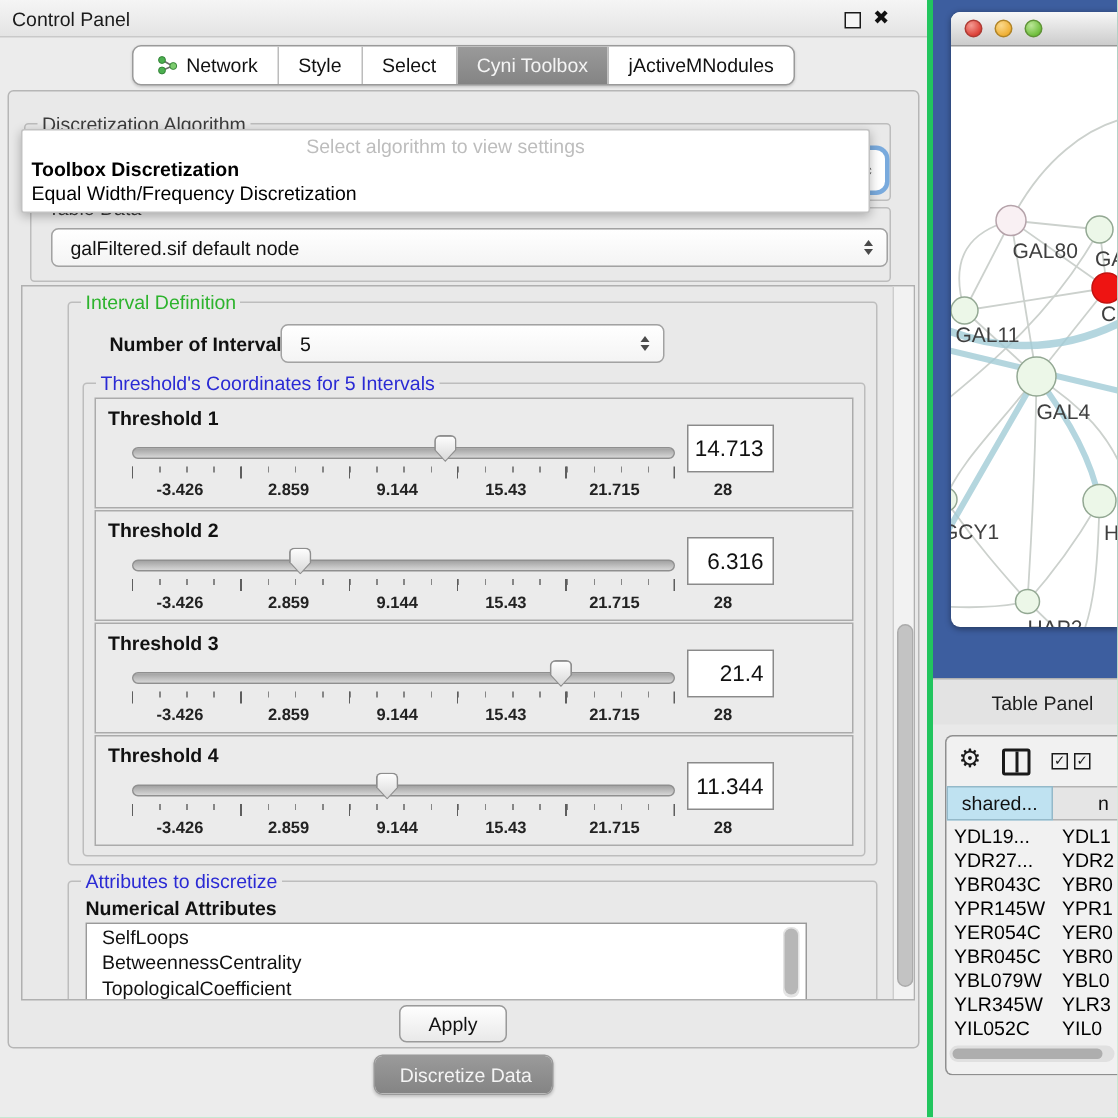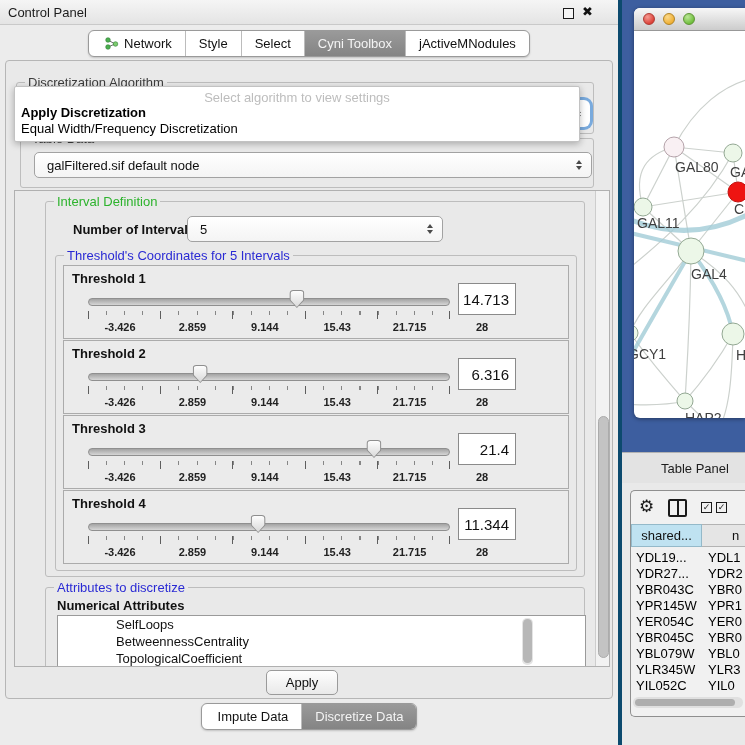--- a/index.html
+++ b/index.html
@@ -1,17 +1,17 @@
 <!DOCTYPE html>
 <html><head>
 <meta charset="utf-8">
 <style>
   html,body{margin:0;padding:0;}
   body{font-family:"Liberation Sans","DejaVu Sans",sans-serif;}
-  #app{position:relative;width:745px;height:745px;background:#0c4a6e;overflow:hidden;}
+  #app{position:relative;width:745px;height:745px;background:#22c55e;overflow:hidden;}
 
   
   #cp{position:absolute;left:0;top:0;width:618px;height:745px;background:#ececec;}
   #cp-titlebar{position:absolute;left:0;top:0;width:618px;height:24px;background:linear-gradient(#f5f5f5,#e4e4e4);border-bottom:1px solid #c9c9c9;}
   #cp-title{position:absolute;left:8px;top:5px;font-size:13px;color:#1b1b1b;}
   #float-btn{position:absolute;left:563px;top:8px;width:9px;height:9px;border:1.5px solid #1a1a1a;background:#f5f5f5;}
   #close-btn{position:absolute;left:582px;top:4px;font-size:13px;font-weight:bold;color:#111;}
 
   .segwrap{position:absolute;left:0;width:618px;display:flex;justify-content:center;}
   .segctl{display:inline-flex;border:1px solid #9a9a9a;border-radius:6px;overflow:hidden;background:#fff;box-shadow:0 1px 2px rgba(0,0,0,.18);}
@@ -52,21 +52,21 @@
   .tslider{position:absolute;left:24px;top:24px;width:362px;height:46px;}
   .track{position:absolute;left:0;right:0;top:8px;height:6px;border:1px solid #8f8f8f;border-radius:5px;background:linear-gradient(#a3a3a3,#d6d6d6);}
   .thumb{position:absolute;top:0;width:15px;height:18px;transform:translateX(-50%);clip-path:polygon(0 0,100% 0,100% 55%,50% 100%,0 55%);background:#8e8e8e;border-radius:4px;z-index:5;}
   .thumb .in{position:absolute;left:1px;right:1px;top:1px;bottom:1px;clip-path:polygon(0 0,100% 0,100% 55%,50% 100%,0 55%);background:linear-gradient(#fdfdfd,#d9d9d9);border-radius:3px;}
   .ticksA{position:absolute;left:0;right:0;top:21px;height:4px;background:repeating-linear-gradient(90deg,#868686 0,#868686 1px,transparent 1px,transparent 5%);}
   .ticksB{position:absolute;left:0;right:0;top:21px;height:8px;background:repeating-linear-gradient(90deg,#5e5e5e 0,#5e5e5e 1px,transparent 1px,transparent 20%);border-right:1px solid #5e5e5e;}
   .tlabels{position:absolute;left:0;right:0;top:31px;height:13px;}
   .tlabels span{position:absolute;transform:translateX(-50%);font-size:11px;font-weight:bold;color:#222;white-space:nowrap;margin-left:32px;}
   .tval{position:absolute;left:394px;top:17px;width:58px;height:32px;border:1px solid #8a8a8a;background:#fff;font-family:inherit;font-size:15px;color:#111;text-align:right;padding:0 6px 0 0;box-sizing:border-box;}
 
-  #attr-list{position:absolute;left:42px;top:424px;width:479px;height:51px;background:#fff;border:1px solid #9a9a9a;overflow:hidden;padding-left:48px;}
+  #attr-list{position:absolute;left:42px;top:424px;width:479px;height:51px;background:#fff;border:1px solid #9a9a9a;overflow:hidden;}
   .attr-item{font-size:13px;color:#111;line-height:17px;padding-left:10px;white-space:nowrap;}
   #attr-vscroll{position:absolute;left:464px;top:2px;width:11px;height:47px;background:#e4e4e4;border-radius:5px;}
   #attr-vscroll .vthumb{position:absolute;left:1px;top:1px;width:9px;height:44px;background:#b7b7b7;border-radius:5px;}
 
   #apply{position:absolute;left:266px;top:670px;width:70px;height:23px;border:1px solid #9a9a9a;border-radius:5px;background:linear-gradient(#fefefe,#e9e9e9);font-size:13px;color:#111;display:flex;align-items:center;justify-content:center;}
 
   
   #blue{position:absolute;left:622px;top:0;width:123px;height:452px;background:#3d5e9f;}
   #netwin{position:absolute;left:634px;top:8px;width:111px;height:410px;background:#fff;border-radius:6px 0 0 6px;overflow:hidden;box-shadow:0 1px 4px rgba(0,0,0,.4);}
   #net-titlebar{position:absolute;left:0;top:0;width:111px;height:22px;background:linear-gradient(#f7f7f7,#cccccc);border-bottom:1px solid #989898;}
@@ -147,21 +147,21 @@
     </div>
     <div id="combo-algo-frag">
       <span class="updown">
           <i class="up"></i>
           <i class="dn"></i>
         </span>
     </div>
 
     <div id="overlay">
       <div id="ov-hint">Select algorithm to view settings</div>
-      <div class="ov-opt" id="ov-opt0">Apply Discretization</div>
+      <div class="ov-opt" id="ov-opt0">Toolbox Discretization</div>
       <div class="ov-opt" id="ov-opt1">Equal Width/Frequency Discretization</div>
     </div>
 
     <div class="group" style="left:20px;top:138px;width:572px;height:48px;">
       <span class="gtitle">Table Data</span>
     </div>
     <div class="combo" style="left:34px;top:152px;width:544px;height:24px;">
       <span>galFiltered.sif default node</span>
       <span class="updown">
           <i class="up"></i>
@@ -286,23 +286,20 @@
 
       <div id="vscroll">
           <div class="vthumb"></div>
         </div>
     </div>
 
     <div id="apply">Apply</div>
 
     <div class="segwrap" style="top:703px;">
       <div class="segctl">
-        <div class="seg">
-            <span>Impute Data</span>
-          </div>
         <div class="seg sel">
             <span>Discretize Data</span>
           </div>
       </div>
     </div>
   </div>
 
   <div id="blue"></div>
   <div id="netwin">
     <div id="net-titlebar">

